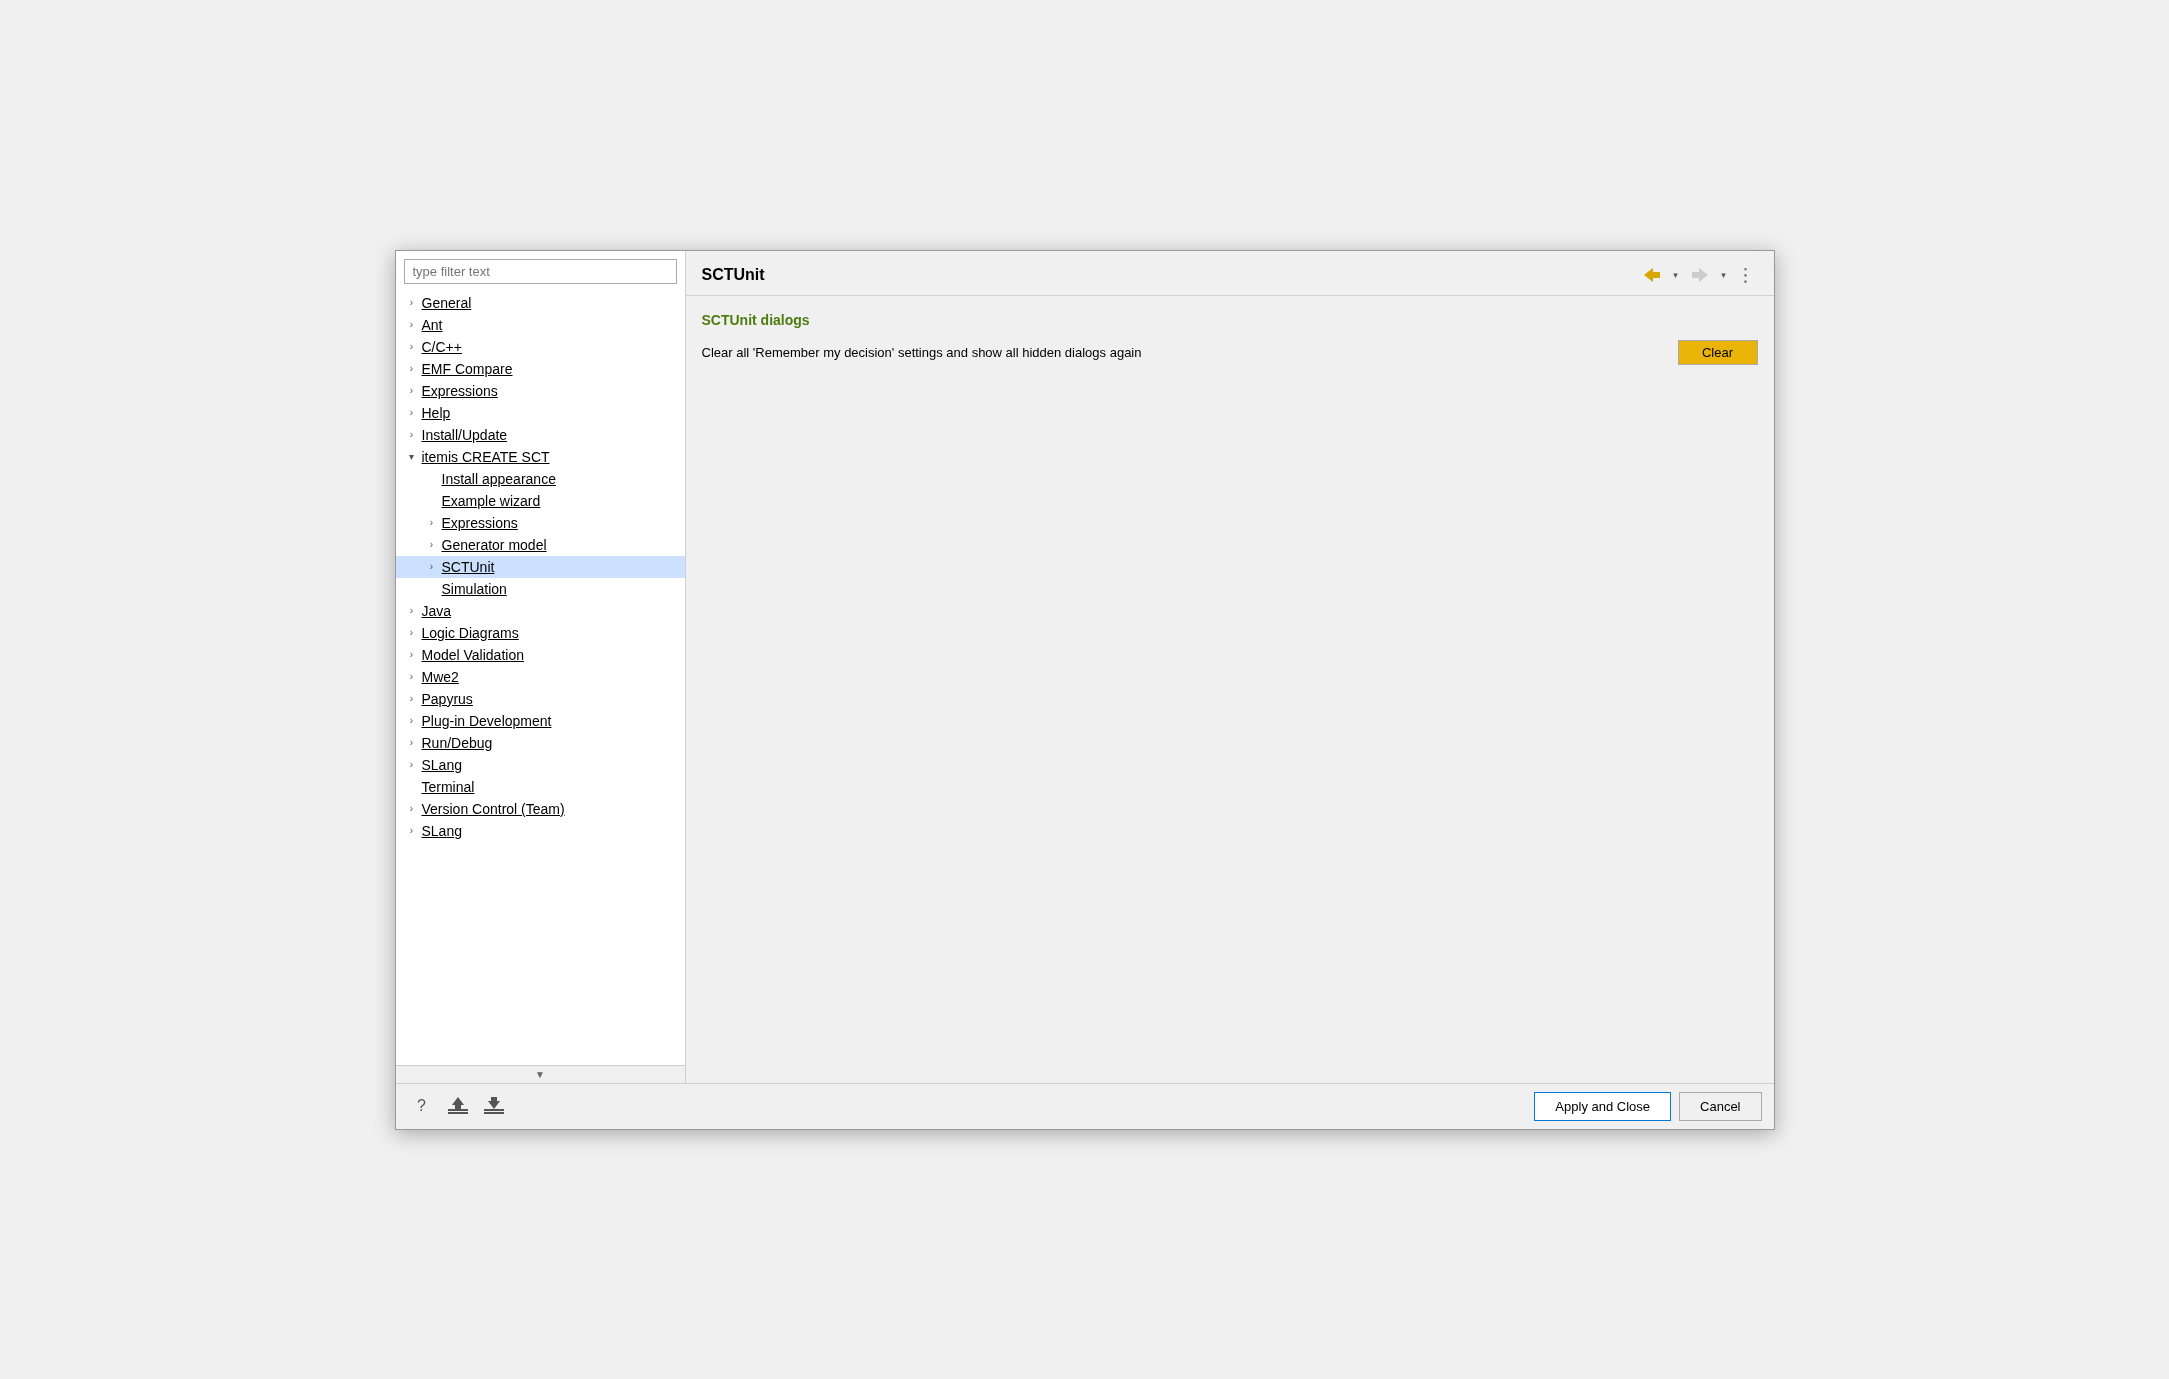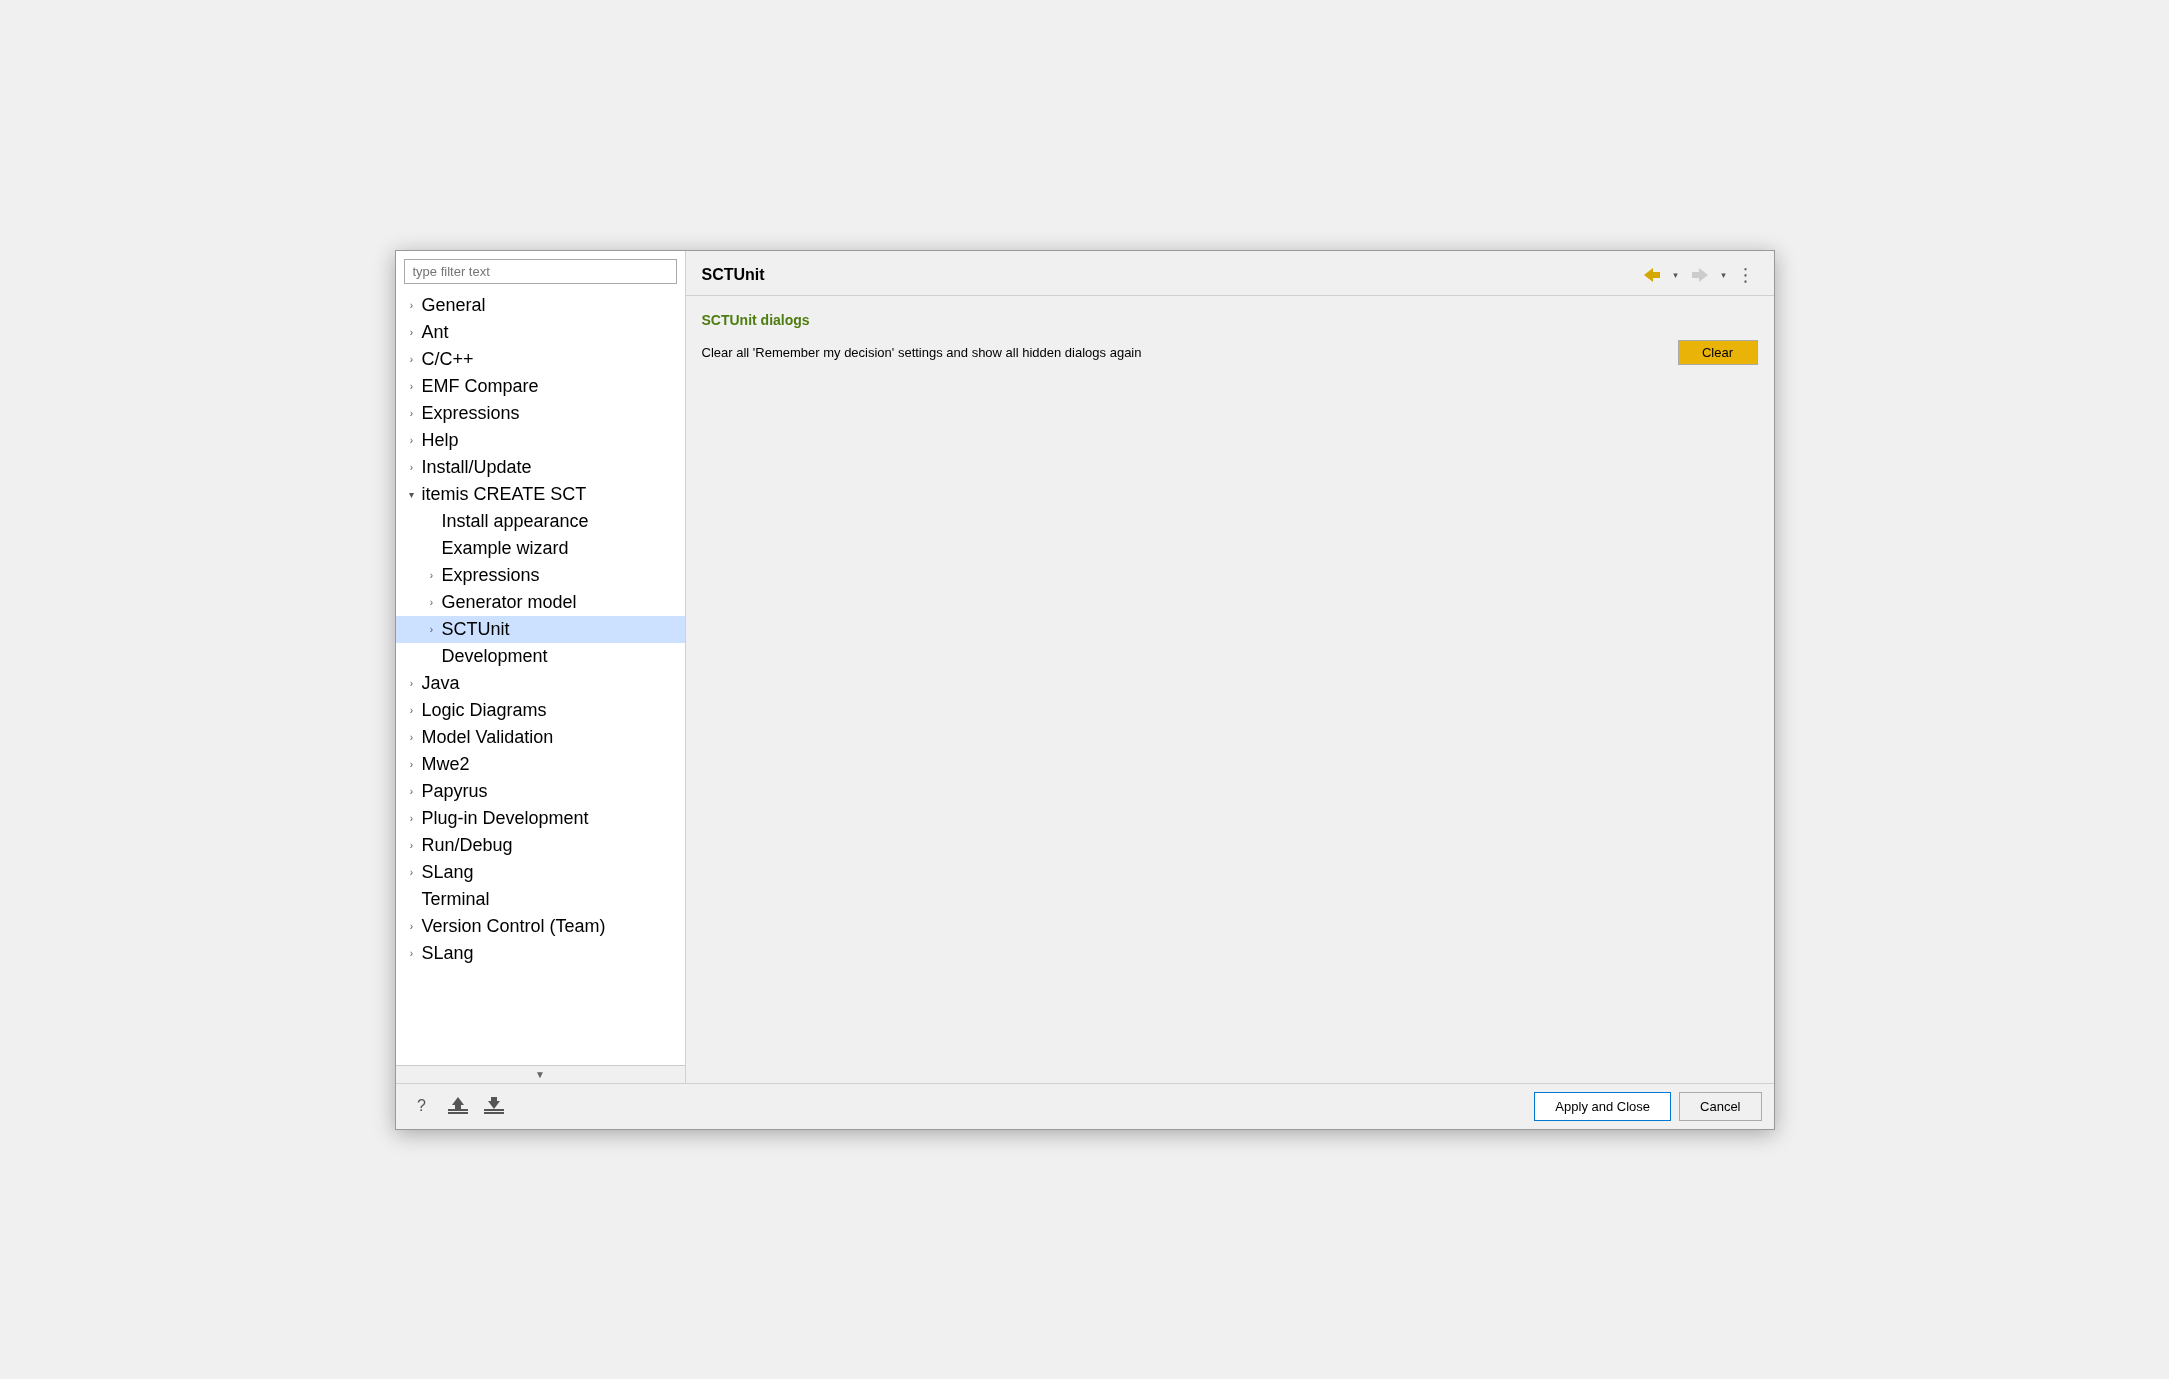--- a/index.html
+++ b/index.html
@@ -102,21 +102,22 @@
       display: inline-flex;
       align-items: center;
       justify-content: center;
       margin-right: 2px;
       font-size: 10px;
       color: #555;
       flex-shrink: 0;
     }
     .chevron-placeholder { width: 16px; margin-right: 2px; flex-shrink: 0; }
     .tree-label {
-      font-size: 18px;
+      font-size: 14px;
+      text-decoration: underline;
     }
     .scroll-arrow {
       display: flex;
       align-items: center;
       justify-content: center;
       height: 18px;
       background: #f0f0f0;
       border-top: 1px solid #ccc;
       cursor: pointer;
       font-size: 10px;
@@ -311,21 +312,21 @@
           <div class="tree-item indent1">
             <span class="chevron">›</span>
             <span class="tree-label">Generator model</span>
           </div>
           <div class="tree-item indent1 selected">
             <span class="chevron">›</span>
             <span class="tree-label">SCTUnit</span>
           </div>
           <div class="tree-item indent1">
             <span class="chevron-placeholder"></span>
-            <span class="tree-label">Development</span>
+            <span class="tree-label">Simulation</span>
           </div>
           <div class="tree-item">
             <span class="chevron">›</span>
             <span class="tree-label">Java</span>
           </div>
           <div class="tree-item">
             <span class="chevron">›</span>
             <span class="tree-label">Logic Diagrams</span>
           </div>
           <div class="tree-item">

